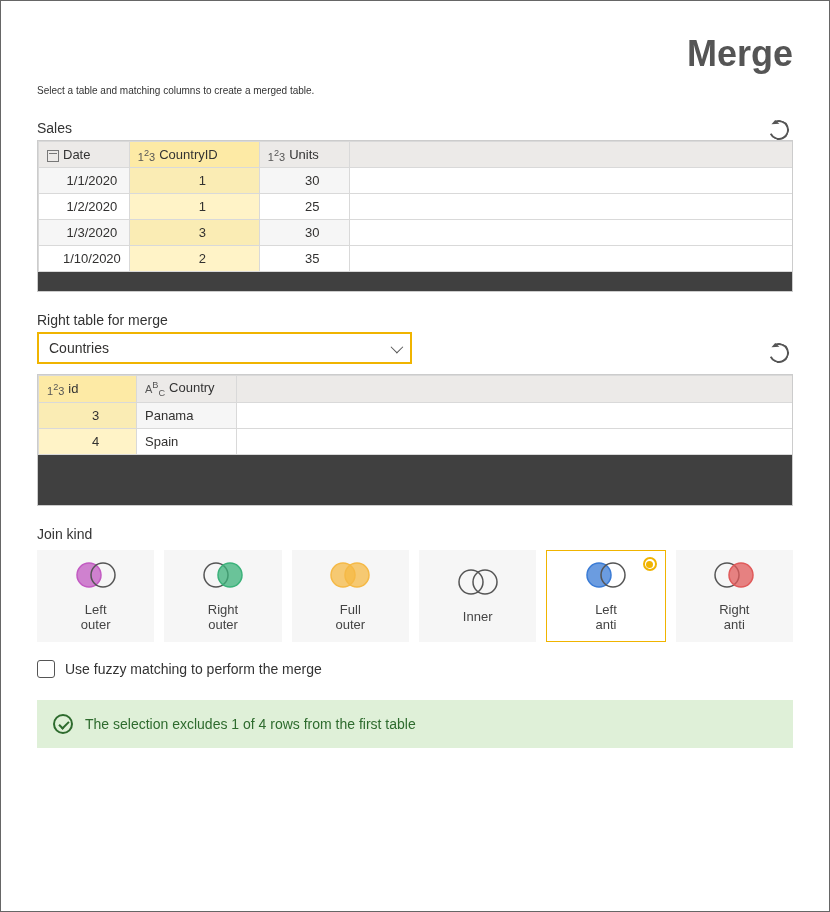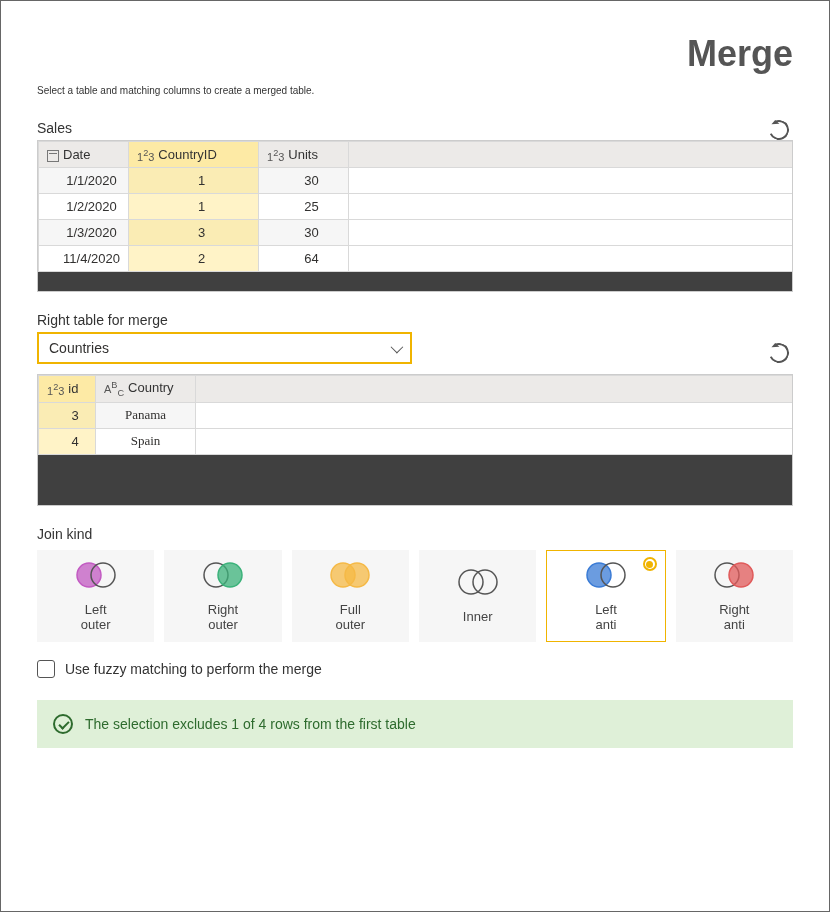--- a/index.html
+++ b/index.html
@@ -78,21 +78,21 @@
     text-align: left;
     font-weight: normal;
     color: #333;
     position: relative;
   }
   .grid th.selected, .grid td.selected-col {
     background: #fff3c7;
   }
   .grid th.selected { background:#fdeaa5; }
   .grid td.num { text-align: center; padding-left: 24px; }
-  .grid td.txt { text-align: center; font-family: Liberation Serif, serif; }
+  .grid td.txt { text-align: left; }
   .grid th.filler, .grid td.filler { background:#eceae8; border-right:none; }
   .grid td.filler { background:#fff; }
   .grid tr:nth-child(even) td { background:#f6f6f6; }
   .grid tr:nth-child(even) td.selected-col { background:#faecb4; }
   .grid tr:nth-child(even) td.filler { background:#fff; }
   .col-icon {
     display:inline-block;
     font-size:11px;
     color:#555;
     margin-right:4px;
@@ -252,44 +252,44 @@
               <td class="num">25</td>
               <td class="filler"></td>
             </tr>
             <tr>
               <td class="num">1/3/2020</td>
               <td class="num selected-col">3</td>
               <td class="num">30</td>
               <td class="filler"></td>
             </tr>
             <tr>
-              <td class="num">11/4/2020</td>
+              <td class="num">1/10/2020</td>
               <td class="num selected-col">2</td>
-              <td class="num">64</td>
+              <td class="num">35</td>
               <td class="filler"></td>
             </tr>
           </tbody>
         </table>
     </div>
   </div>
 
   <div class="section-label">Right table for merge</div>
   <div class="right-row">
     <div class="dropdown">
       <span>Countries</span>
       <span class="chev"></span>
     </div>
     <div class="refresh-icon"></div>
   </div>
   <div class="grid-container">
     <div class="grid-scroll-area short">
       <table class="grid" id="right-grid">
           <tbody>
             <tr>
-              <th class=" selected" style="width:57px"><span class="col-icon">1<sup>2</sup>3</span>id</th>
+              <th class=" selected" style="width:98px"><span class="col-icon">1<sup>2</sup>3</span>id</th>
               <th class="" style="width:100px"><span class="col-icon">A<sup>B</sup><sub>C</sub></span>Country</th>
               <th class="filler"></th>
             </tr>
             <tr>
               <td class="num selected-col">3</td>
               <td class="txt">Panama</td>
               <td class="filler"></td>
             </tr>
             <tr>
               <td class="num selected-col">4</td>

